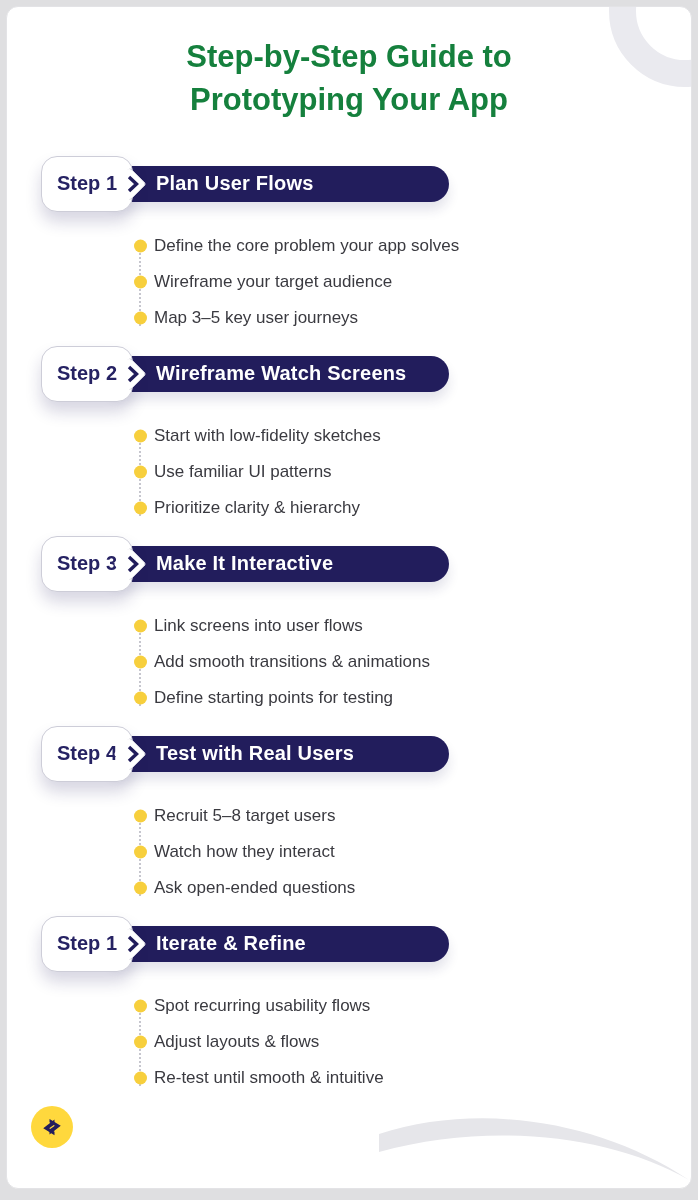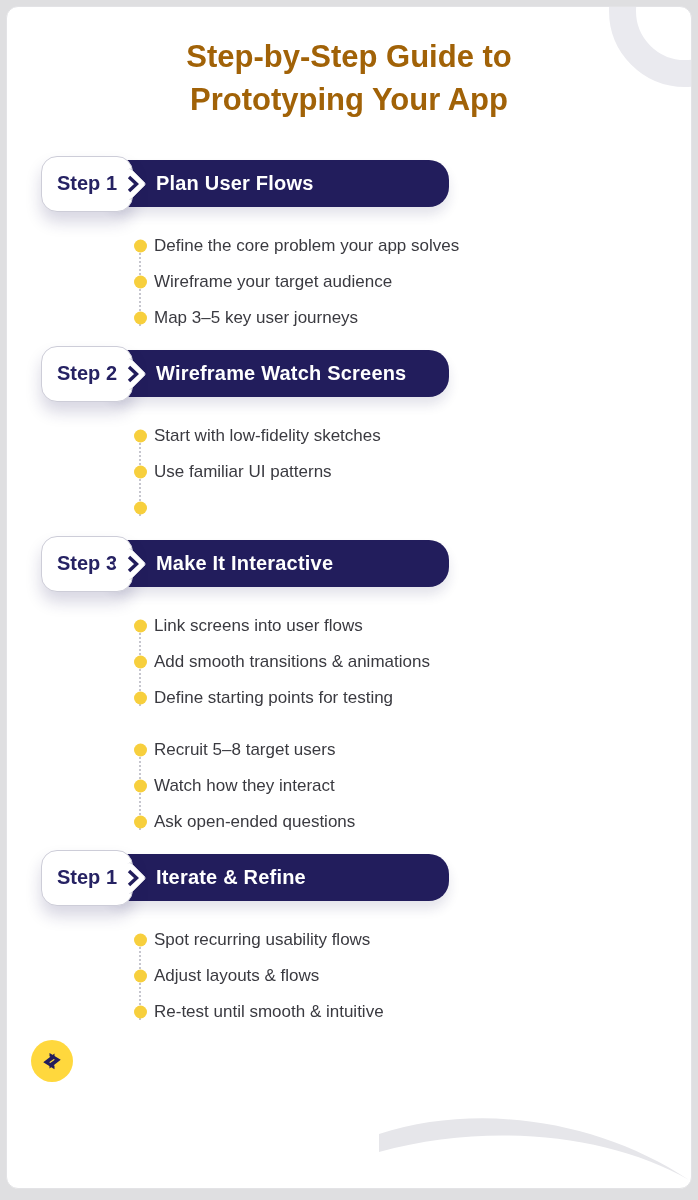--- a/index.html
+++ b/index.html
@@ -25,21 +25,21 @@
     height: 152px;
     border-radius: 50%;
     border: 27px solid #eaeaef;
   }
   h1.title {
     margin: 28px 20px 34px;
     text-align: center;
     font-size: 31px;
     line-height: 1.4;
     font-weight: bold;
-    color: #a16207;
+    color: #15803d;
   }
   .step { margin: 0 0 10px 34px; }
   .step-row {
     display: flex;
     align-items: center;
     height: 56px;
     position: relative;
   }
   .badge {
     position: relative;
@@ -79,21 +79,21 @@
     right: -7px;
     top: 50%;
     transform: translateY(-50%);
     z-index: 3;
     display: block;
   }
   .banner {
     z-index: 1;
     margin-left: -26px;
     width: 342px;
-    height: 47px;
+    height: 36px;
     background: #221d5c;
     border-radius: 20px;
     display: flex;
     align-items: center;
     padding-left: 49px;
     box-shadow: 0 8px 12px rgba(34, 29, 94, 0.12);
   }
   .banner-title {
     color: #ffffff;
     font-size: 20px;
@@ -208,20 +208,21 @@
       <li class="bullet">
           <span class="dot"></span>
           <span>Start with low-fidelity sketches</span>
         </li>
       <li class="bullet">
           <span class="dot"></span>
           <span>Use familiar UI patterns</span>
         </li>
       <li class="bullet">
           <span class="dot"></span>
+          <span>Prioritize clarity &amp; hierarchy</span>
         </li>
     </ul>
   </section>
 
   <section class="step">
     <div class="step-row">
       <div class="badge">
         <span class="badge-label">Step 3</span>
         <span class="badge-tip"></span>
         <svg class="badge-chevron" width="12" height="18" viewBox="0 0 12 18">
@@ -242,20 +243,32 @@
           <span>Add smooth transitions &amp; animations</span>
         </li>
       <li class="bullet">
           <span class="dot"></span>
           <span>Define starting points for testing</span>
         </li>
     </ul>
   </section>
 
   <section class="step">
+    <div class="step-row">
+      <div class="badge">
+        <span class="badge-label">Step 4</span>
+        <span class="badge-tip"></span>
+        <svg class="badge-chevron" width="12" height="18" viewBox="0 0 12 18">
+            <path d="M2 2 L9.5 9 L2 16" fill="none" stroke="#221d5c" stroke-width="3.4"></path>
+          </svg>
+      </div>
+      <div class="banner">
+        <span class="banner-title">Test with Real Users</span>
+      </div>
+    </div>
     <ul class="bullets">
       <li class="bullet">
           <span class="dot"></span>
           <span>Recruit 5–8 target users</span>
         </li>
       <li class="bullet">
           <span class="dot"></span>
           <span>Watch how they interact</span>
         </li>
       <li class="bullet">

